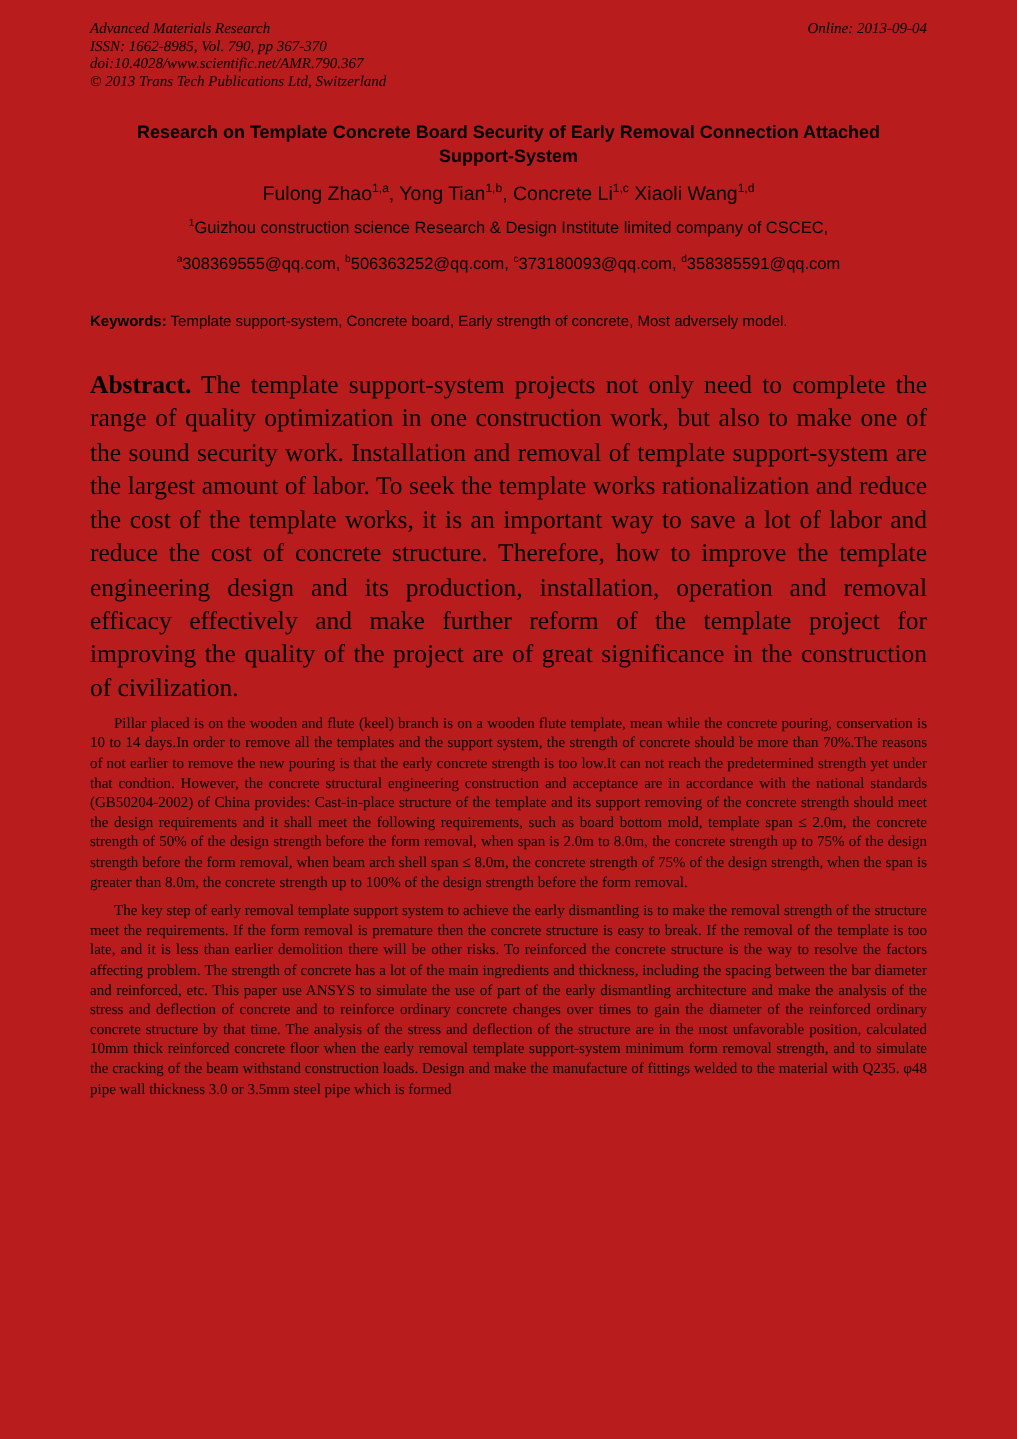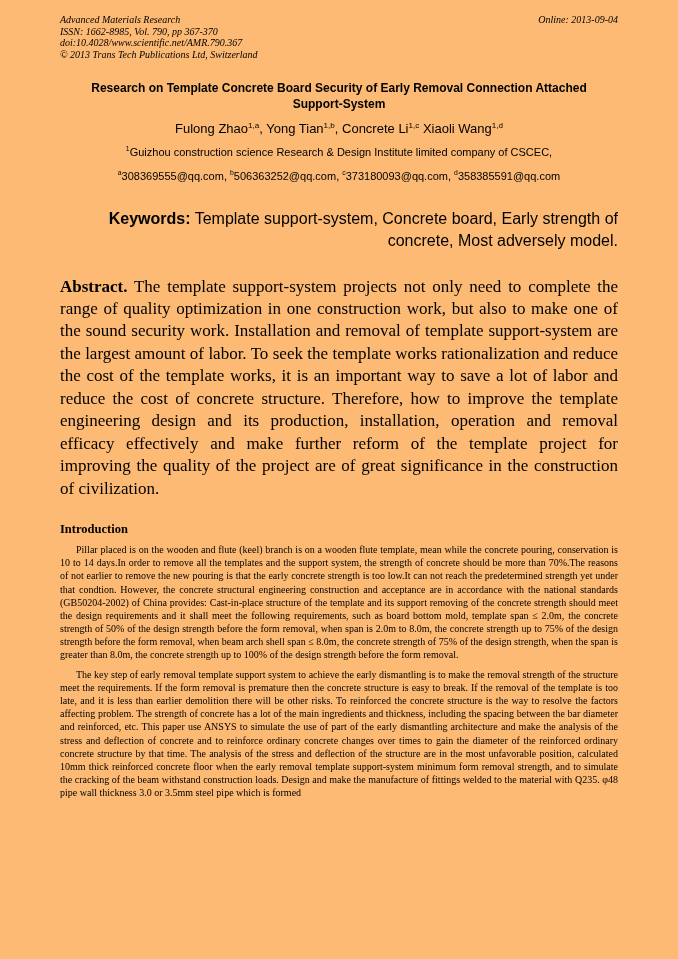--- a/index.html
+++ b/index.html
@@ -6,21 +6,21 @@
   html, body { background: #ffffff; }
   body {
     width: 678px; height: 959px;
     font-family: "Liberation Serif", serif;
     color: #000000;
     overflow: hidden;
   }
   .page {
     width: 678px; height: 959px;
     padding: 14px 60px 20px 60px;
-    background: #fdba74;
+    background: #b91c1c;
     overflow: hidden;
   }
   .journal-header {
     display: flex;
     justify-content: space-between;
     align-items: flex-start;
     font-family: "Liberation Serif", serif;
     font-style: italic;
     font-size: 10px;
     line-height: 1.15;
@@ -49,24 +49,24 @@
   .affiliation-line1 { margin-top: 10px; }
   .affiliation-line2 { margin-top: 9px; }
   .emails {
     font-family: "Liberation Sans", sans-serif;
     font-size: 11px;
     text-align: center;
     margin-top: 12px;
   }
   .keywords {
     font-family: "Liberation Sans", sans-serif;
-    font-size: 16px;
+    font-size: 10px;
     line-height: 1.35;
     margin-top: 26px;
-    text-align: right;
+    text-align: left;
   }
   .keywords b { font-weight: bold; }
   .abstract {
     font-family: "Liberation Serif", serif;
     font-size: 17px;
     line-height: 1.32;
     text-align: justify;
     margin-top: 24px;
   }
   .abstract b { font-weight: bold; }
@@ -109,18 +109,17 @@
   <div class="affiliation-line1"><sup>1</sup><span>Guizhou construction science Research &amp; Design Institute limited company of CSCEC,</span></div>
 
   <div class="emails">
     <span><sup>a</sup><span>308369555@qq.com</span><span>, </span></span><span><sup>b</sup><span>506363252@qq.com</span><span>, </span></span><span><sup>c</sup><span>373180093@qq.com</span><span>, </span></span><span><sup>d</sup><span>358385591@qq.com</span></span>
   </div>
 
   <p class="keywords"><b>Keywords:</b><span> Template support-system, Concrete board, Early strength of concrete, Most adversely model.</span></p>
 
   <p class="abstract"><b>Abstract.</b><span> The template support-system projects not only need to complete the range of quality optimization in one construction work, but also to make one of the sound security work. Installation and removal of template support-system are the largest amount of labor. To seek the template works rationalization and reduce the cost of the template works, it is an important way to save a lot of labor and reduce the cost of concrete structure. Therefore, how to improve the template engineering design and its production, installation, operation and removal efficacy effectively and make further reform of the template project for improving the quality of the project are of great significance in the construction of civilization.</span></p>
 
-  <h2 class="section-heading">Introduction</h2>
   <p class="body-text indent">Pillar placed is on the wooden and flute (keel) branch is on a wooden flute template, mean while the concrete pouring, conservation is 10 to 14 days.In order to remove all the templates and the support system, the strength of concrete should be more than 70%.The reasons of not earlier to remove the new pouring is that the early concrete strength is too low.It can not reach the predetermined strength yet under that condtion. However, the concrete structural engineering construction and acceptance are in accordance with the national standards (GB50204-2002) of China provides: Cast-in-place structure of the template and its support removing of the concrete strength should meet the design requirements and it shall meet the following requirements, such as board bottom mold, template span ≤ 2.0m, the concrete strength of 50% of the design strength before the form removal, when span is 2.0m to 8.0m, the concrete strength up to 75% of the design strength before the form removal, when beam arch shell span ≤ 8.0m, the concrete strength of 75% of the design strength, when the span is greater than 8.0m, the concrete strength up to 100% of the design strength before the form removal.</p>
 
   <p class="body-text indent">The key step of early removal template support system to achieve the early dismantling is to make the removal strength of the structure meet the requirements. If the form removal is premature then the concrete structure is easy to break. If the removal of the template is too late, and it is less than earlier demolition there will be other risks. To reinforced the concrete structure is the way to resolve the factors affecting problem. The strength of concrete has a lot of the main ingredients and thickness, including the spacing between the bar diameter and reinforced, etc. This paper use ANSYS to simulate the use of part of the early dismantling architecture and make the analysis of the stress and deflection of concrete and to reinforce ordinary concrete changes over times to gain the diameter of the reinforced ordinary concrete structure by that time. The analysis of the stress and deflection of the structure are in the most unfavorable position, calculated 10mm thick reinforced concrete floor when the early removal template support-system minimum form removal strength, and to simulate the cracking of the beam withstand construction loads. Design and make the manufacture of fittings welded to the material with Q235. φ48 pipe wall thickness 3.0 or 3.5mm steel pipe which is formed</p>
 
 </div>
 
 </body></html>

